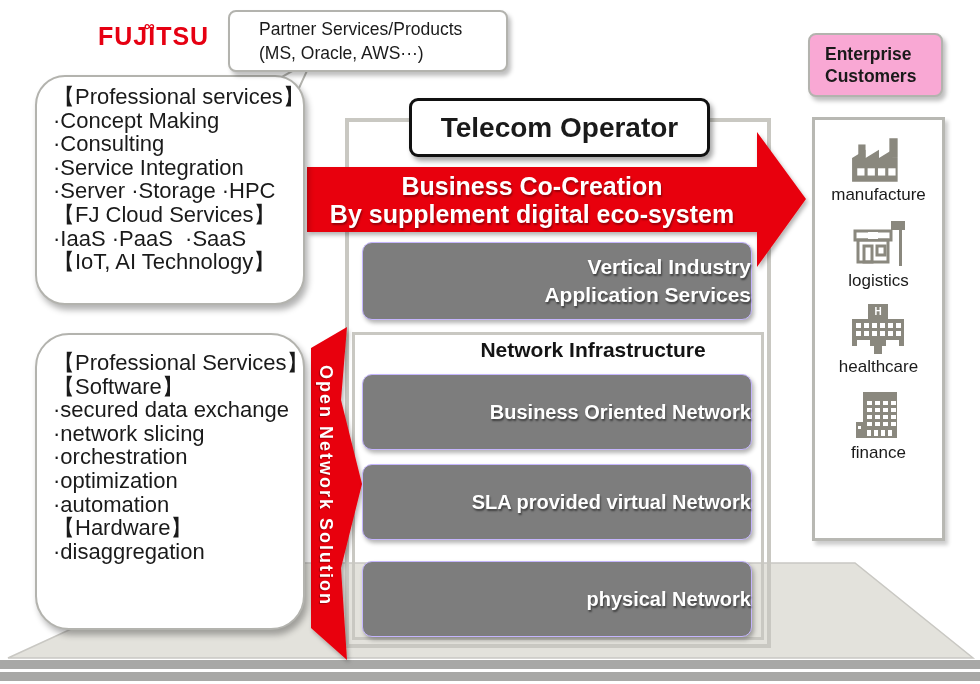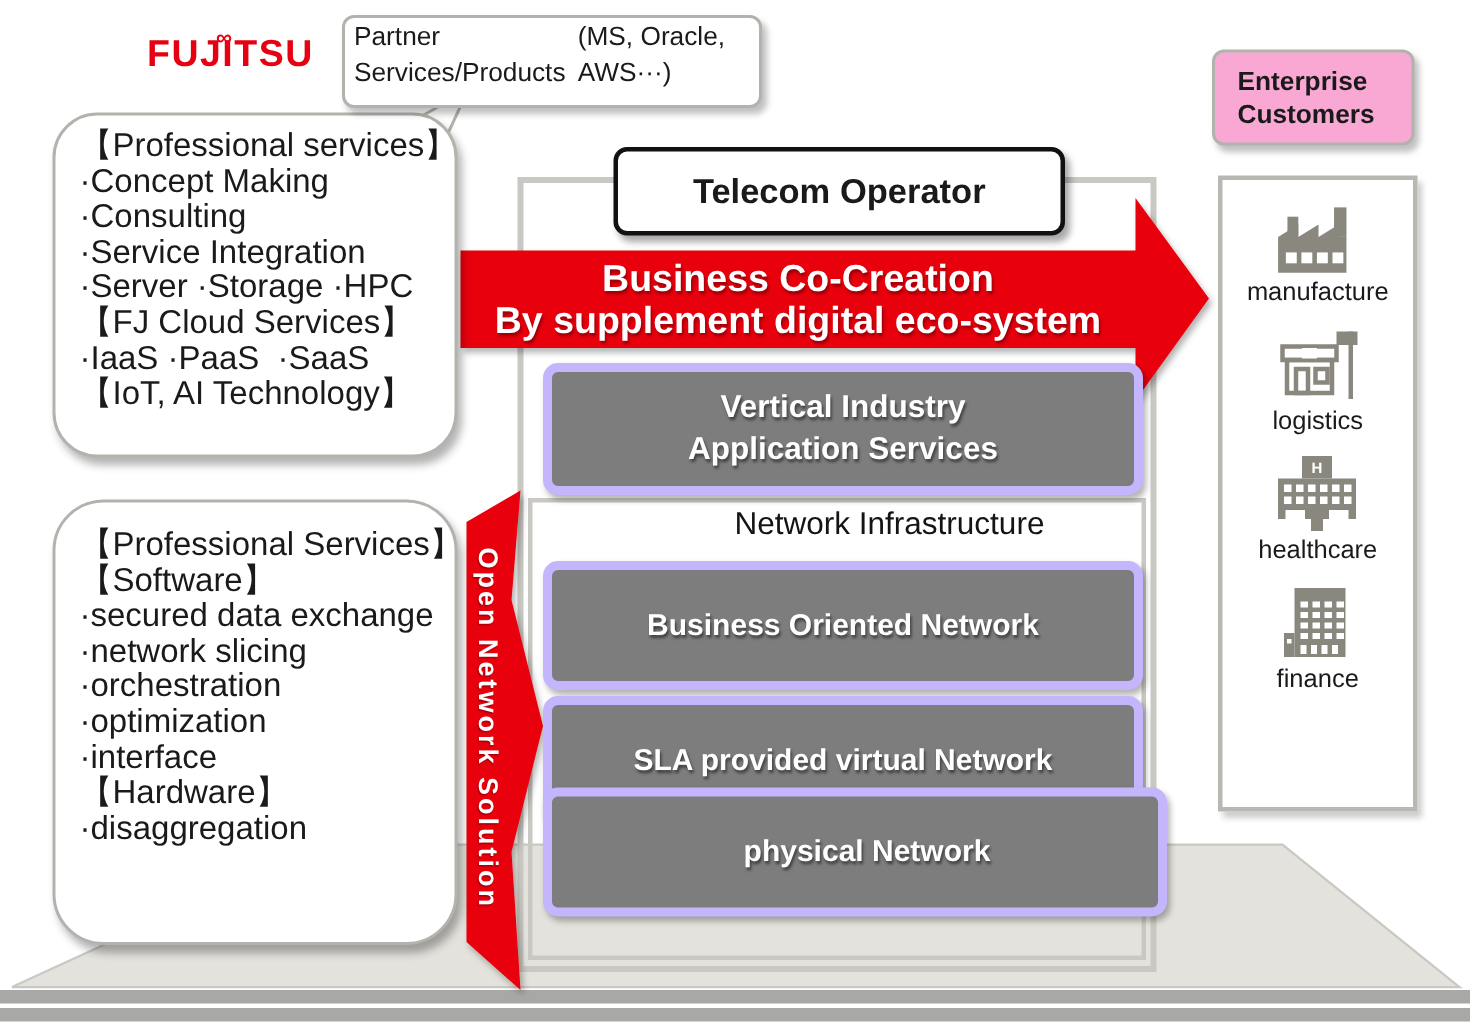--- a/index.html
+++ b/index.html
@@ -9,46 +9,46 @@
   
   .outer-fill{left:345px;top:118px;width:426px;height:530px;background:#fff;}
   .inner-fill{left:352px;top:332px;width:412px;height:308px;background:#fff;}
   .outer-border{left:345px;top:118px;width:418px;height:522px;border:4px solid #c9c8c2;background:transparent;}
   .inner-border{left:352px;top:332px;width:406px;height:302px;border:3px solid #c9c8c2;background:transparent;}
   
   .layer-svg{left:0;top:0;width:980px;height:684px;pointer-events:none;}
   
   .telecom-box{left:409px;top:98px;width:295px;height:53px;background:#fff;border:3px solid #111;
     border-radius:9px;box-shadow:3px 4px 5px rgba(0,0,0,.35);display:flex;align-items:center;justify-content:center;
-    font-size:23px;font-weight:bold;}
+    font-size:28px;font-weight:bold;}
   
   .banner-text{left:307px;top:168px;width:450px;height:63px;display:flex;flex-direction:column;
     align-items:center;justify-content:center;color:#fff;font-weight:bold;font-size:25px;line-height:28px;
     text-shadow:1px 2px 2px rgba(0,0,0,.35);white-space:pre;}
   
-  .gbox{background:#7d7d7d;border:6px solid #c4b5fd;border-radius:10px;color:#fff;font-weight:bold;
-    display:flex;flex-direction:column;align-items:center;justify-content:center;
+  .gbox{background:#7d7d7d;border:1px solid #c4b5fd;border-radius:10px;color:#fff;font-weight:bold;
+    display:flex;flex-direction:column;align-items:flex-end;justify-content:center;
     box-shadow:2px 3px 4px rgba(0,0,0,.3);text-shadow:1px 2px 2px rgba(0,0,0,.5);}
   .vbox{left:362px;top:242px;width:388px;height:76px;font-size:21px;line-height:28px;}
   .lbox{left:362px;width:388px;height:74px;font-size:20px;}
-  .lbox1{top:374px;} .lbox2{top:464px;} .lbox3{top:525px;padding-left:16px;}
-  .ni-title{left:352px;top:338px;width:482px;text-align:center;font-size:21px;color:#141414;}
+  .lbox1{top:374px;} .lbox2{top:464px;} .lbox3{top:561px;}
+  .ni-title{left:352px;top:338px;width:482px;text-align:center;font-size:21px;color:#141414;font-weight:bold;}
   
   .ons-text{left:307px;top:352px;width:36px;height:268px;display:flex;align-items:center;justify-content:center;}
   .ons-text span{writing-mode:vertical-rl;color:#fff;font-weight:bold;font-size:18px;letter-spacing:2px;
     text-shadow:1px 1px 1px rgba(0,0,0,.3);}
   
   .bubble{background:#fff;border:2px solid #b3b3ae;box-shadow:3px 5px 6px rgba(0,0,0,.3);}
   .bubble1{left:35px;top:75px;width:270px;height:230px;border-radius:30px;padding:8px 6px 0 16px;box-sizing:border-box;}
   .bubble2{left:35px;top:333px;width:270px;height:297px;border-radius:34px;padding:16px 6px 0 16px;box-sizing:border-box;}
   .bline{font-size:22px;line-height:23.6px;white-space:pre;}
   
   .partner-box{left:228px;top:10px;width:280px;height:62px;background:#fff;border:2px solid #b3b3ae;border-radius:8px;
-    box-shadow:3px 4px 4px rgba(0,0,0,.25);display:flex;flex-direction:row;justify-content:center;
-    padding-left:6px;box-sizing:border-box;font-size:17.5px;line-height:24px;}
+    box-shadow:3px 4px 4px rgba(0,0,0,.25);display:flex;flex-direction:column;justify-content:center;
+    padding-left:29px;box-sizing:border-box;font-size:17.5px;line-height:24px;}
   .logo{left:98px;top:16px;width:120px;height:40px;color:#e60012;font-weight:bold;font-size:25px;
     letter-spacing:1px;line-height:40px;}
   .logo-mark{position:absolute;left:46px;top:-10px;font-size:15px;font-weight:bold;color:#e60012;}
   
   .ent-box{left:808px;top:33px;width:135px;height:64px;background:#f9a8d4;border:2px solid #b3b3ae;border-radius:8px;
     box-shadow:3px 4px 4px rgba(0,0,0,.25);display:flex;flex-direction:column;justify-content:center;
     padding-left:15px;box-sizing:border-box;font-size:17.5px;font-weight:bold;line-height:22px;}
   .col-box{left:812px;top:117px;width:133px;height:424px;background:#fff;border:3px solid #b8b8b3;
     box-shadow:3px 4px 4px rgba(0,0,0,.2);box-sizing:border-box;display:flex;flex-direction:column;
     align-items:center;padding-top:18px;}
@@ -122,21 +122,21 @@
     <div class="bline">【IoT, AI Technology】</div>
   </div>
 
   <div class="abs bubble bubble2">
     <div class="bline">【Professional Services】</div>
     <div class="bline">【Software】</div>
     <div class="bline">·secured data exchange</div>
     <div class="bline">·network slicing</div>
     <div class="bline">·orchestration</div>
     <div class="bline">·optimization</div>
-    <div class="bline">·interface</div>
+    <div class="bline">·automation</div>
     <div class="bline">【Hardware】</div>
     <div class="bline">·disaggregation</div>
   </div>
 
   <div class="abs logo">
     <span class="logo-mark">∞</span>
     <span>FUJITSU</span>
   </div>
 
   <div class="abs partner-box">

